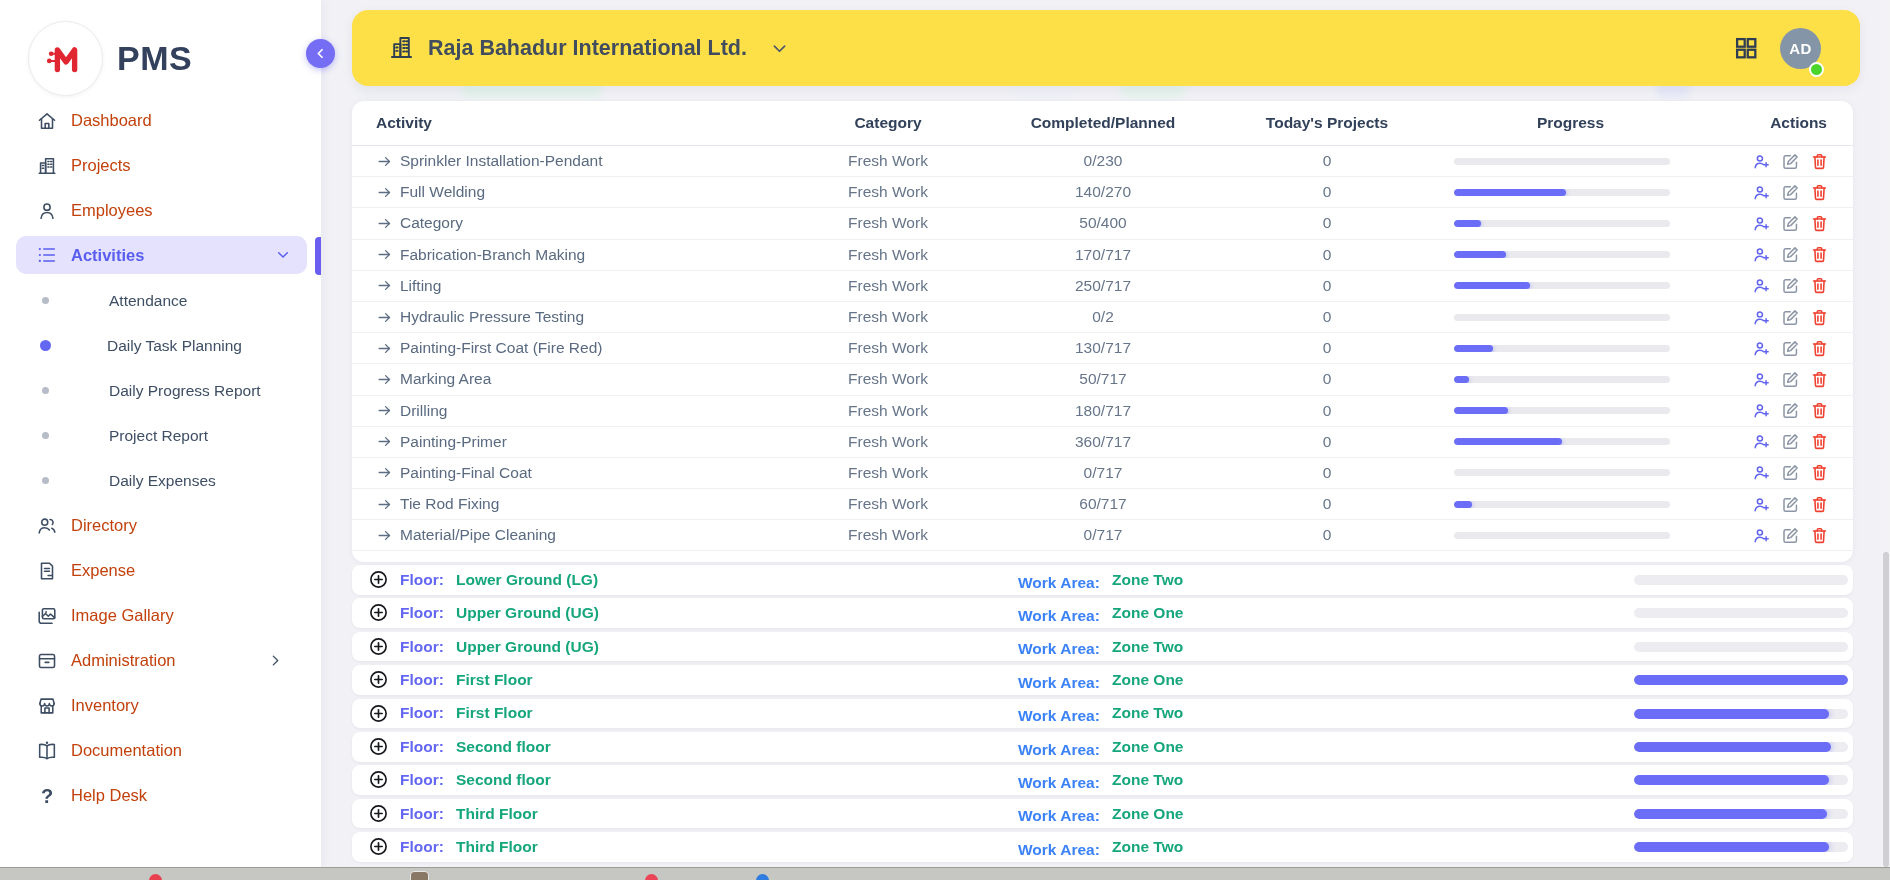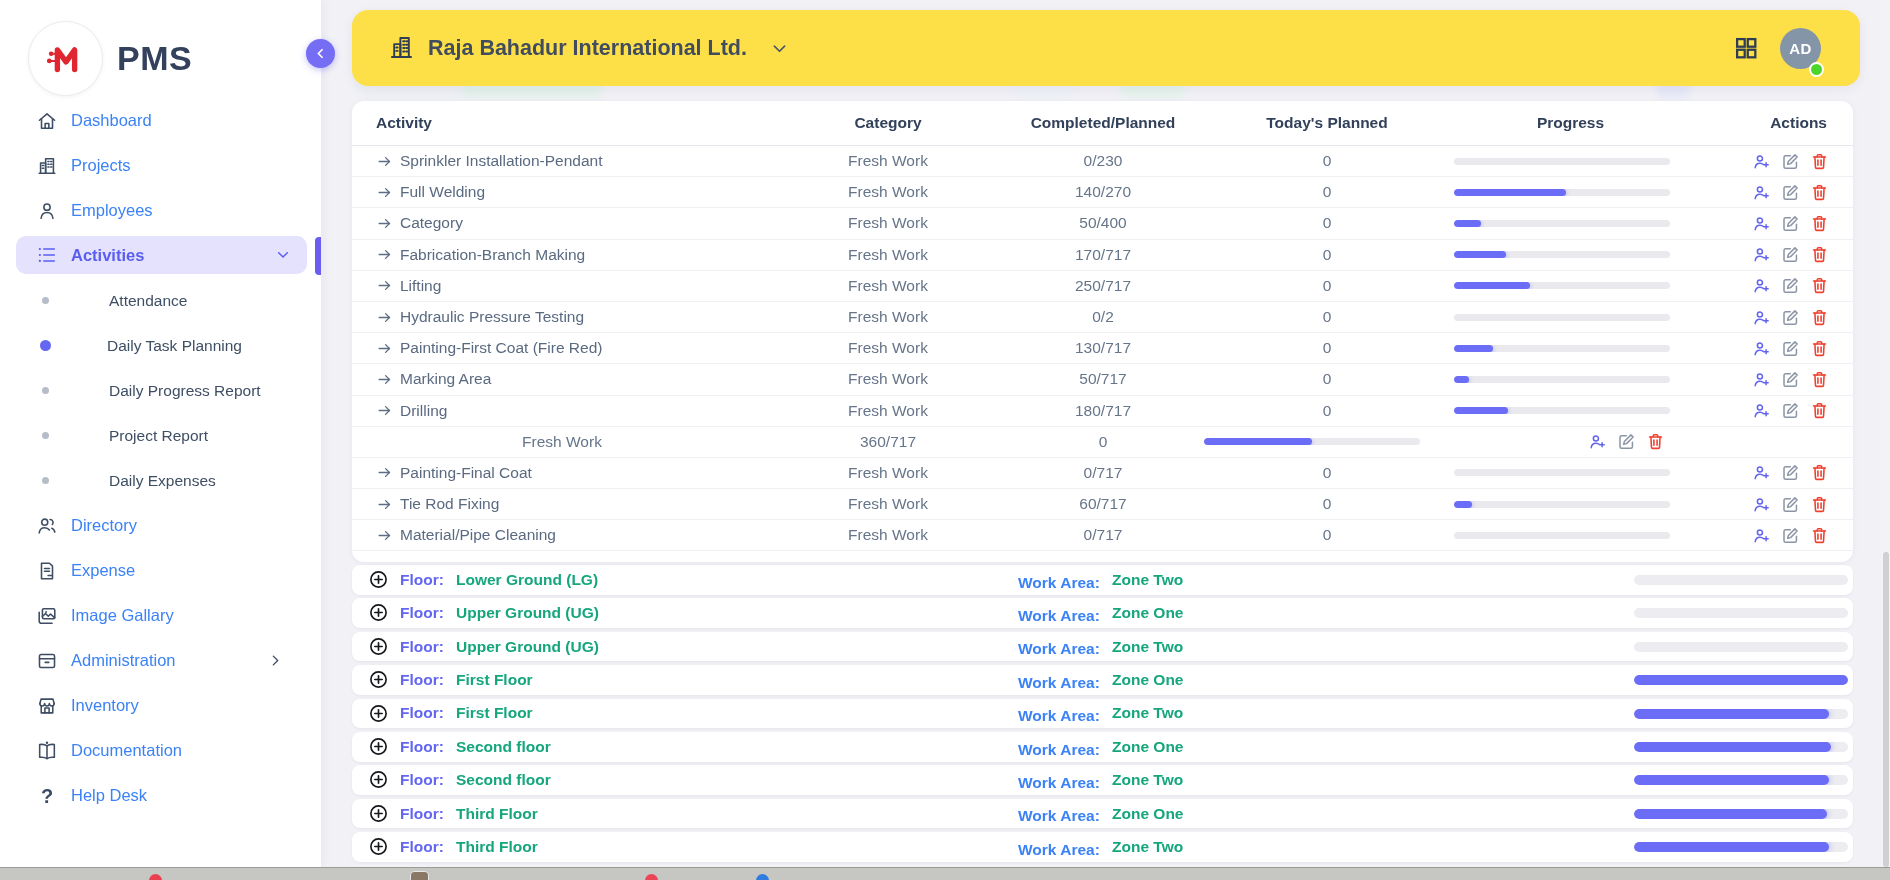--- a/index.html
+++ b/index.html
@@ -16,21 +16,21 @@
   }
   .logo-row{display:flex;align-items:center;gap:14px;padding:21px 0 0 28px;}
   .logo-circle{
     width:73px;height:73px;border-radius:50%;background:#fff;border:1px solid #ececef;
     display:flex;align-items:center;justify-content:center;box-shadow:0 1px 4px rgba(0,0,0,.06);
   }
   .logo-text{font-size:34px;font-weight:800;color:#33415c;letter-spacing:.5px;}
   .nav{position:absolute;top:98px;left:0;right:0;}
   .nav-item{height:45px;display:flex;align-items:center;padding-left:36px;cursor:pointer;position:relative;}
   .nav-item .icn{width:22px;height:22px;color:#3d4d63;flex:0 0 22px;}
-  .nav-label{margin-left:13px;font-size:16.5px;color:#3b82f6;font-weight:500;}
+  .nav-label{margin-left:13px;font-size:16.5px;color:#c2410c;font-weight:500;}
   .nav-chev{position:absolute;right:38px;width:15px;height:15px;color:#3e4e64;}
   .nav-pill{
     height:38px;margin:3px 14px 4px 16px;border-radius:10px;background:#e4e2fc;
     display:flex;align-items:center;padding-left:20px;cursor:pointer;position:relative;
   }
   .nav-pill .icn{width:22px;height:22px;color:#5a5ef0;flex:0 0 22px;}
   .pill-label{margin-left:13px;font-size:16.5px;color:#5a5ef0;font-weight:600;}
   .pill-chev{position:absolute;right:16px;width:16px;height:16px;color:#5a5ef0;}
   .accent-bar{position:absolute;right:0;top:237px;width:6px;height:38px;background:#6a5ef0;border-radius:4px 0 0 4px;}
   .sub-item{height:45px;display:flex;align-items:center;padding-left:40px;cursor:pointer;}
@@ -311,21 +311,21 @@
   </button>
   <div class="hc-avatar">AD</div>
   <span class="presence"></span>
 </header>
 
 <section class="table-card">
   <div class="thead">
     <div class="th th-activity">Activity</div>
     <div class="th">Category</div>
     <div class="th">Completed/Planned</div>
-    <div class="th">Today's Planned</div>
+    <div class="th">Today's Projects</div>
     <div class="th">Progress</div>
     <div class="th th-actions">Actions</div>
   </div>
   <div id="rows">
       <div class="trow">
         <div class="c-activity">
           <span class="arrow-icn">
             <svg viewBox="0 0 24 24" fill="none" stroke="currentColor" stroke-width="1.9" stroke-linecap="round" stroke-linejoin="round">
               <path d="M4.5 12H19"></path>
               <path d="M13.5 6.5 19 12l-5.5 5.5"></path>
@@ -695,20 +695,29 @@
             <svg viewBox="0 0 24 24" fill="none" stroke="#ef4130" stroke-width="2" stroke-linecap="round" stroke-linejoin="round">
               <path d="M4.5 6.3h15"></path>
               <path d="M9.2 6.3V4.6a1.2 1.2 0 0 1 1.2-1.2h3.2a1.2 1.2 0 0 1 1.2 1.2v1.7"></path>
               <path d="m6.2 6.3.7 13a1.5 1.5 0 0 0 1.5 1.4h7.2a1.5 1.5 0 0 0 1.5-1.4l.7-13"></path>
               <path d="M10 10.2v6.6M14 10.2v6.6"></path>
             </svg>
           </button>
         </div>
       </div>
       <div class="trow">
+        <div class="c-activity">
+          <span class="arrow-icn">
+            <svg viewBox="0 0 24 24" fill="none" stroke="currentColor" stroke-width="1.9" stroke-linecap="round" stroke-linejoin="round">
+              <path d="M4.5 12H19"></path>
+              <path d="M13.5 6.5 19 12l-5.5 5.5"></path>
+            </svg>
+          </span>
+          <span class="act-label">Painting-Primer</span>
+        </div>
         <div class="c-center">Fresh Work</div>
         <div class="c-center">360/717</div>
         <div class="c-center">0</div>
         <div class="c-progress">
           <div class="track">
             <div class="fill" style="width:50%"></div>
           </div>
         </div>
         <div class="c-actions">
           <button class="abtn">

